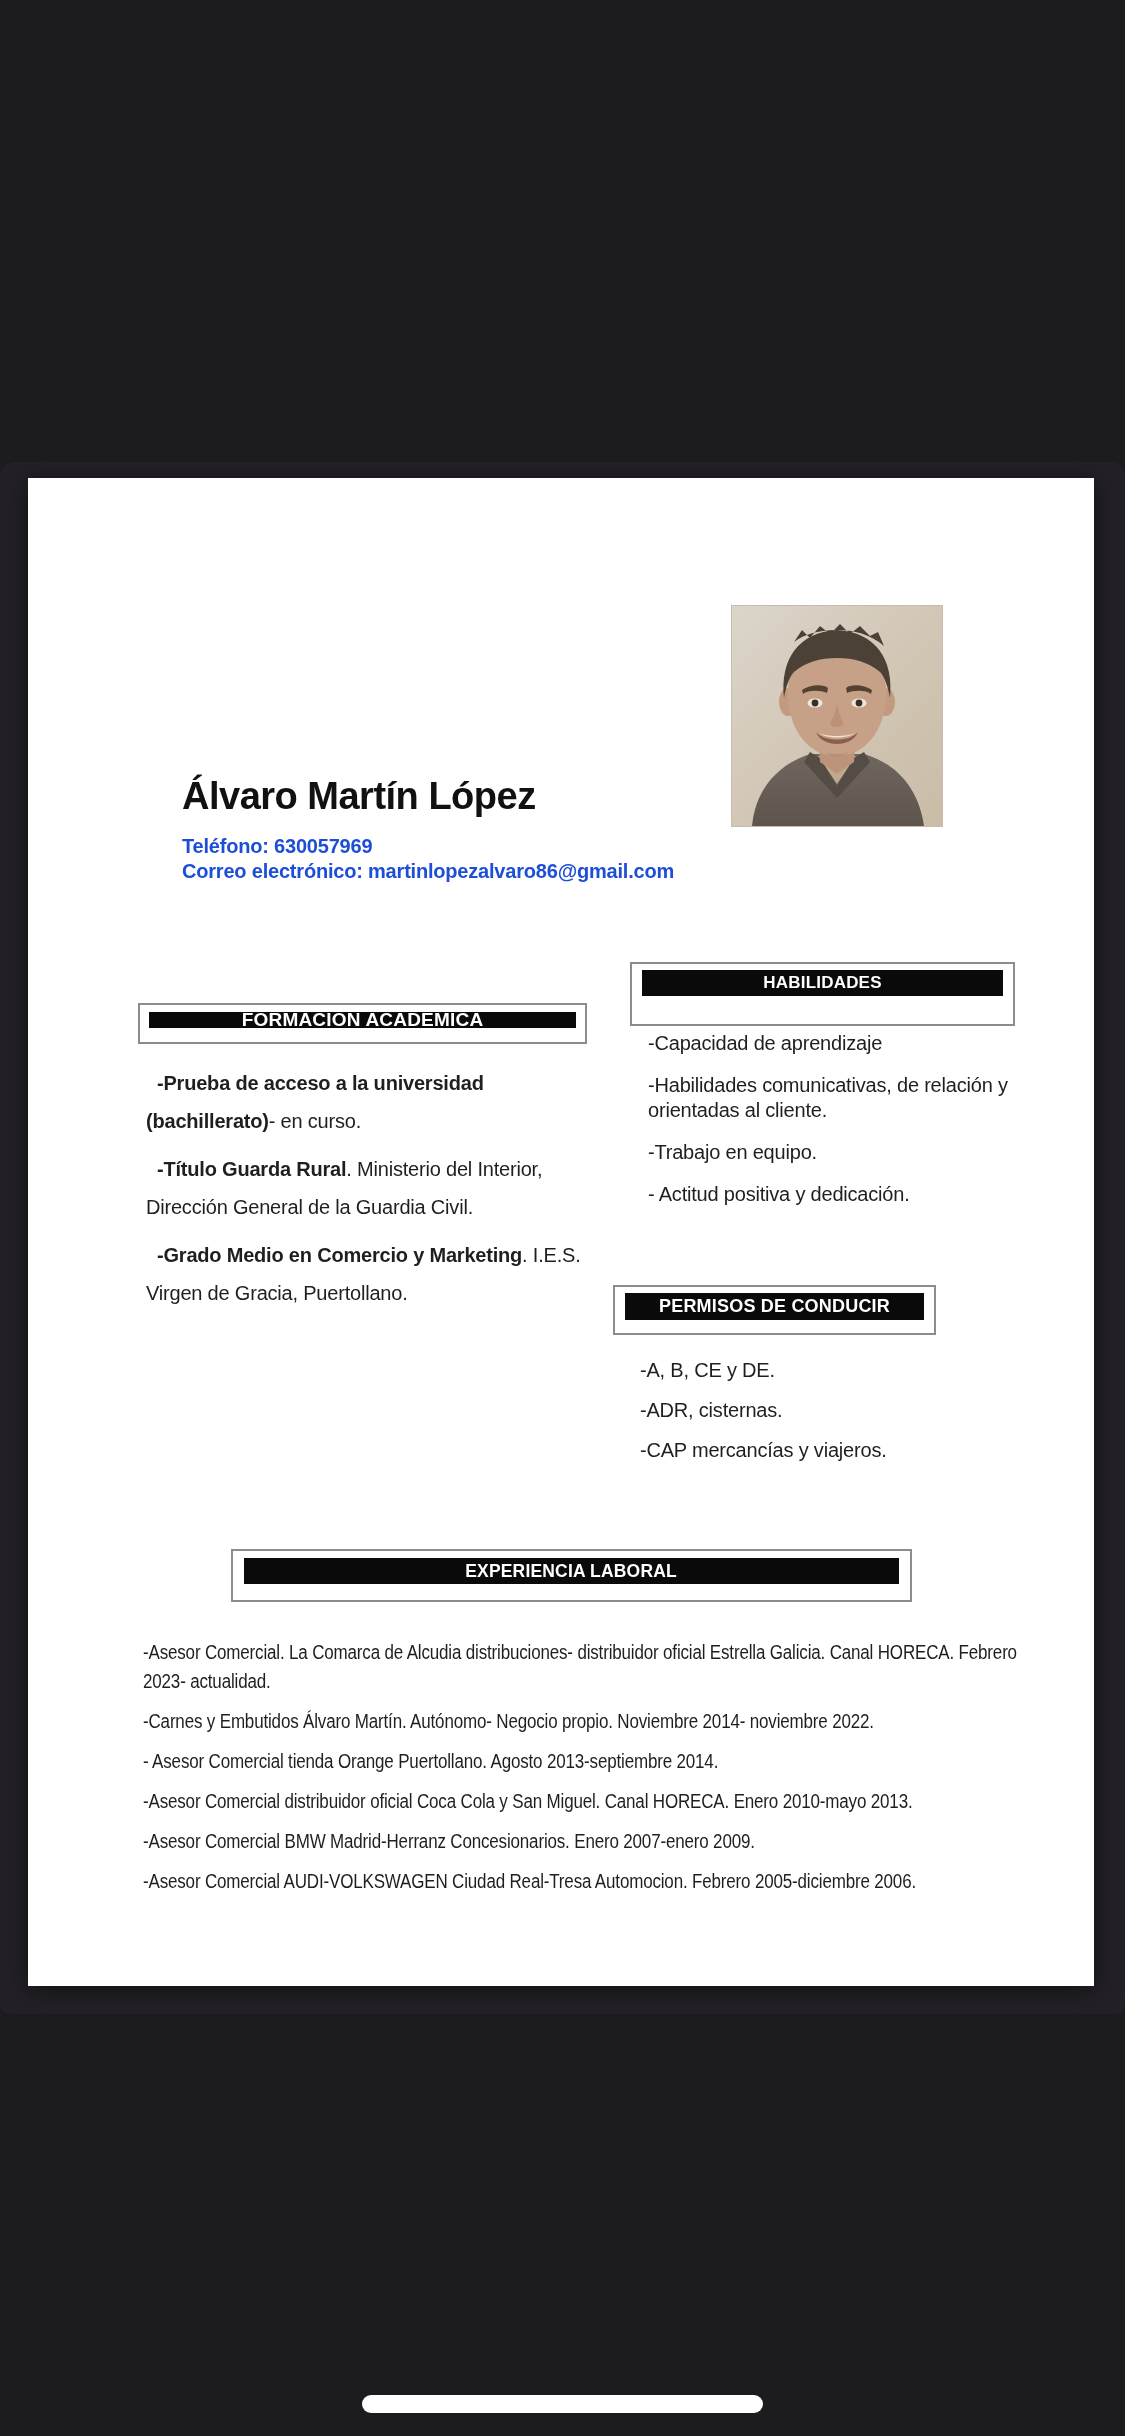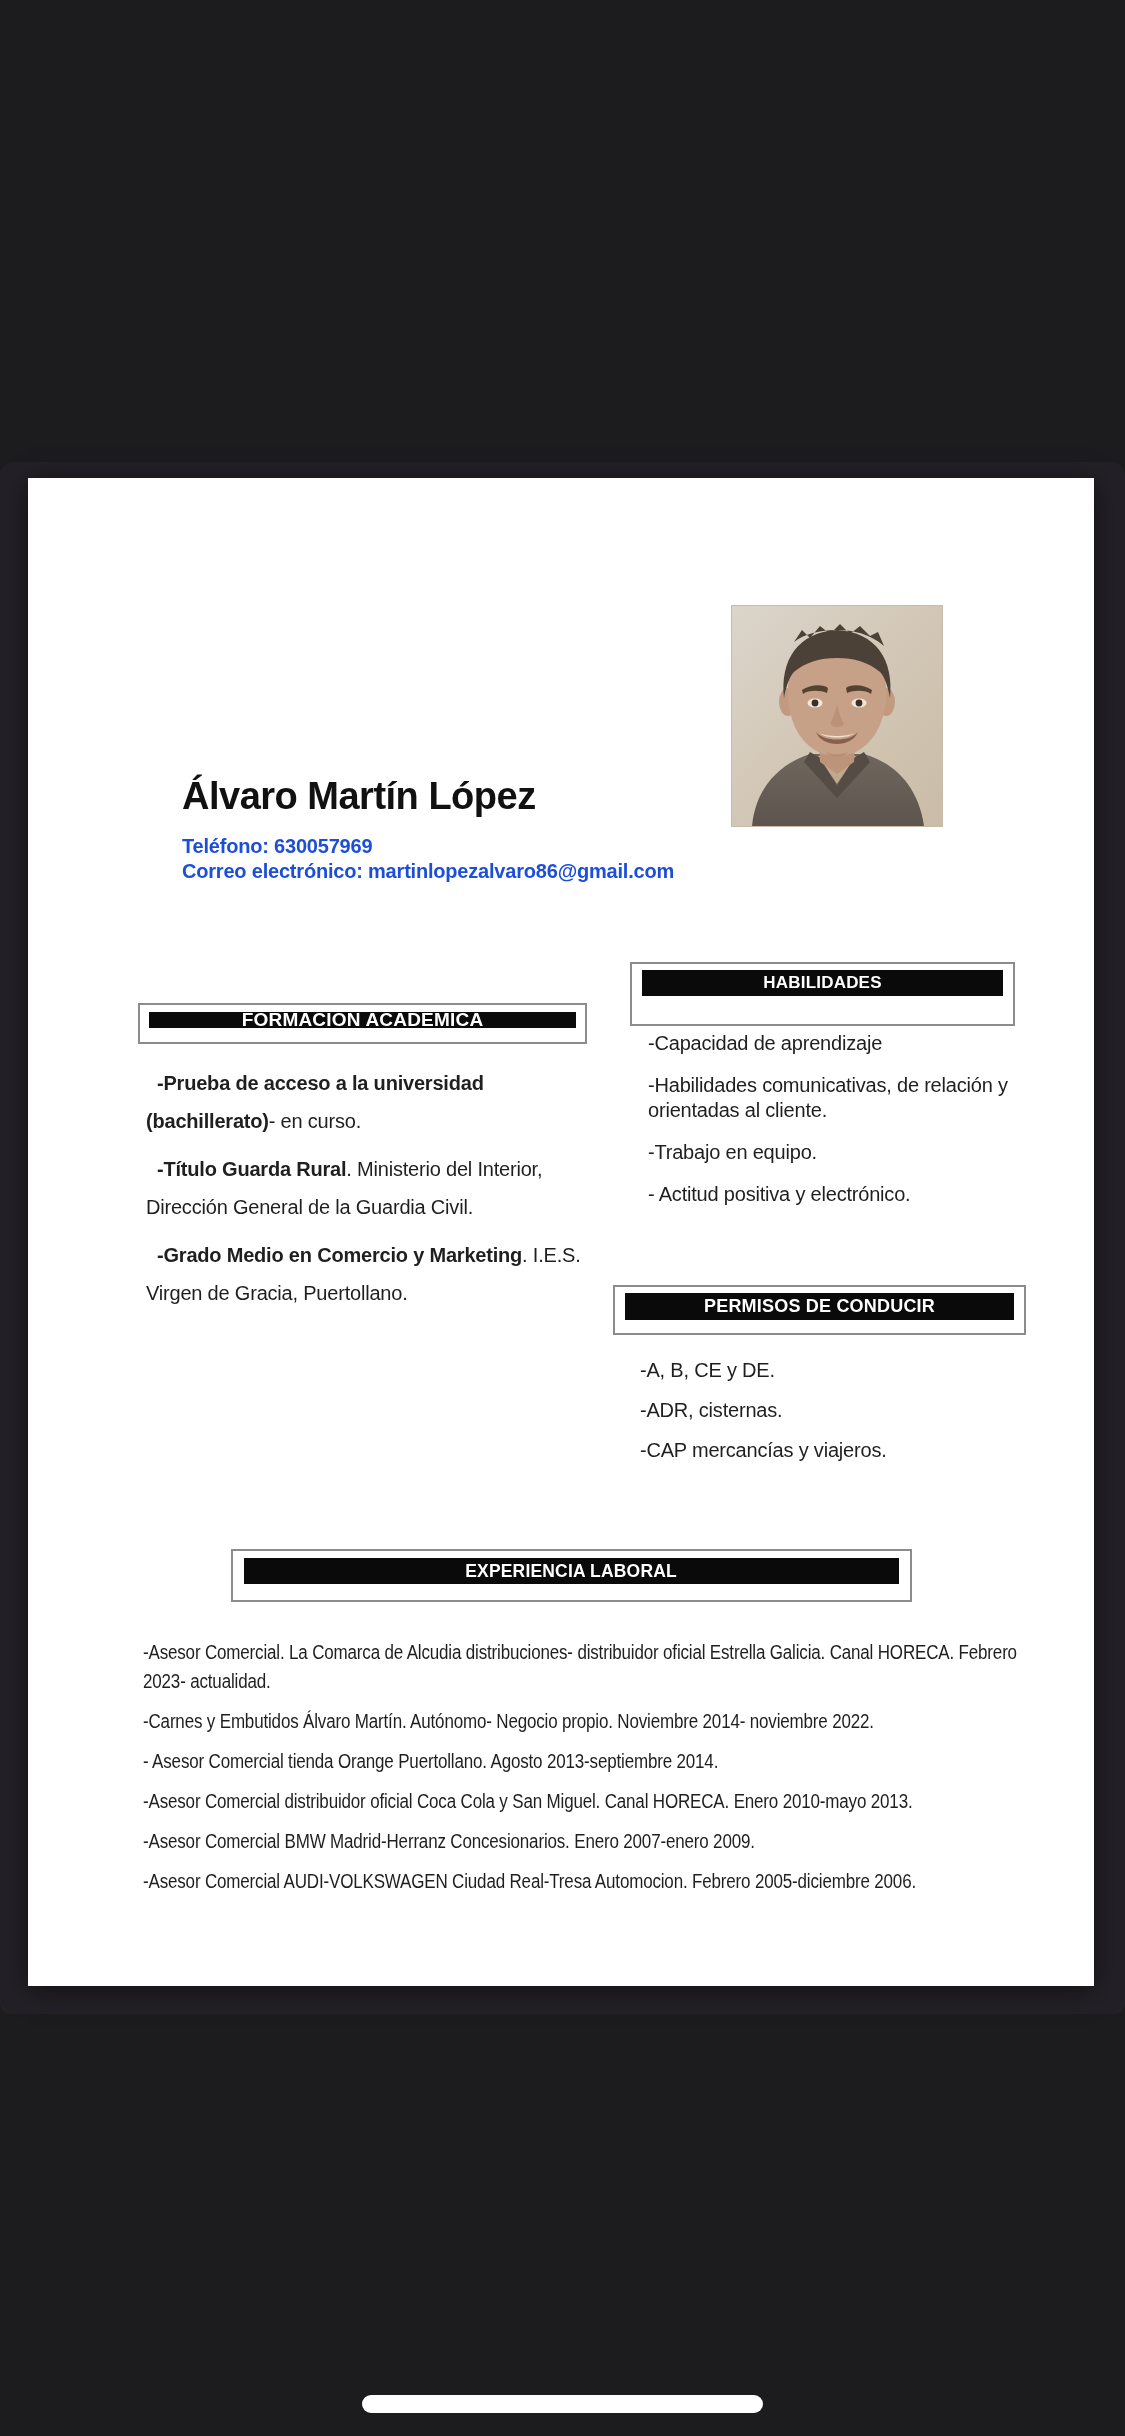--- a/index.html
+++ b/index.html
@@ -57,21 +57,21 @@
     background:#0a0a0a;
     color:#ffffff;
     display:flex; align-items:center; justify-content:center;
     font-weight:700;
     letter-spacing:0.2px;
   }
   .box-formacion   { left:110px; top:525px;  width:449px; }
   .box-formacion .bar   { margin:7px 9px 14px 9px;  height:16px; font-size:19px; }
   .box-habilidades { left:602px; top:484px;  width:385px; }
   .box-habilidades .bar { margin:6px 10px 28px 10px; height:26px; font-size:17px; }
-  .box-permisos    { left:585px; top:807px;  width:413px; }
+  .box-permisos    { left:585px; top:807px;  width:323px; }
   .box-permisos .bar    { margin:6px 10px 13px 10px; height:27px; font-size:18px; }
   .box-experiencia { left:203px; top:1071px; width:681px; }
   .box-experiencia .bar { margin:7px 11px 16px 11px; height:26px; font-size:19px; }
   .box-experiencia .bar span { transform:scaleX(0.92); }
 
   
   .txtcol p { margin:0; }
   .formacion-items {
     left:118px; top:586px; width:448px;
     font-size:20px; line-height:38px; letter-spacing:-0.2px;
@@ -175,21 +175,21 @@
       <p><b>-Grado Medio en Comercio y Marketing</b><span>. I.E.S. Virgen de Gracia, Puertollano.</span></p>
     </div>
 
     <div class="abs secbox box-habilidades">
       <div class="bar">HABILIDADES</div>
     </div>
     <div class="abs txtcol habilidades-items">
       <p>-Capacidad de aprendizaje</p>
       <p>-Habilidades comunicativas, de relación y orientadas al cliente.</p>
       <p>-Trabajo en equipo.</p>
-      <p>- Actitud positiva y electrónico.</p>
+      <p>- Actitud positiva y dedicación.</p>
     </div>
 
     <div class="abs secbox box-permisos">
       <div class="bar">PERMISOS DE CONDUCIR</div>
     </div>
     <div class="abs txtcol permisos-items">
       <p>-A, B, CE y DE.</p>
       <p>-ADR, cisternas.</p>
       <p>-CAP mercancías y viajeros.</p>
     </div>

